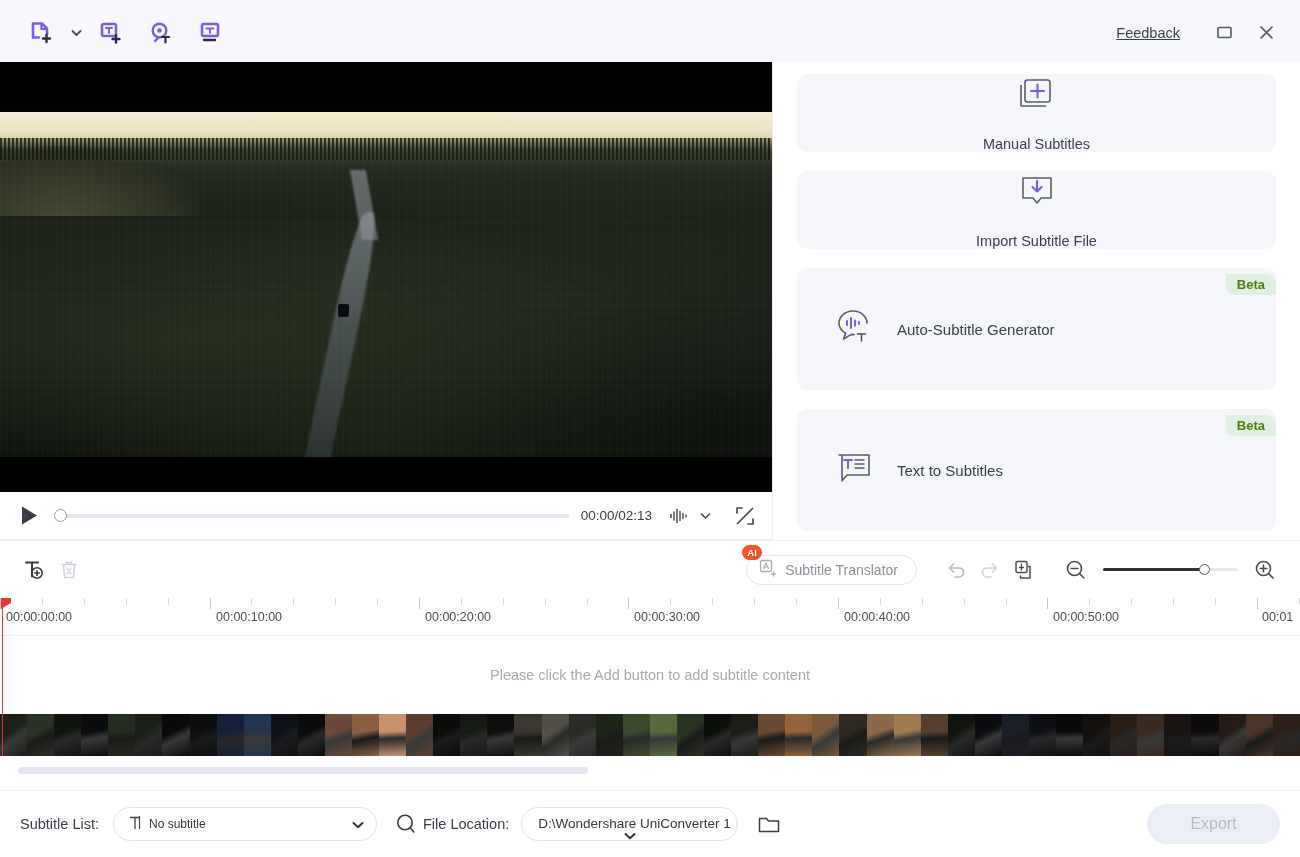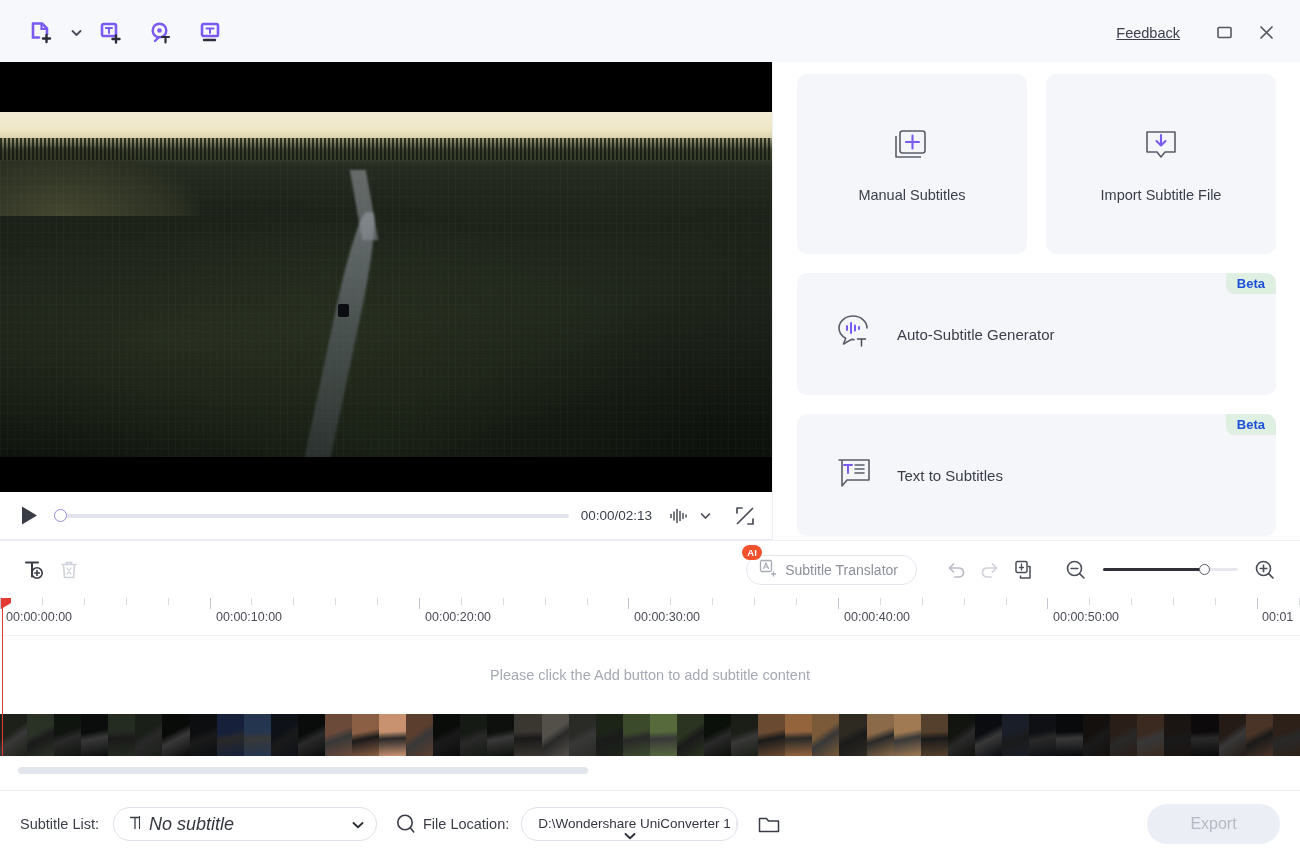--- a/index.html
+++ b/index.html
@@ -109,36 +109,36 @@
   }
   .time-text { font-size: 13.5px; color: #3d4049; white-space: nowrap; margin-right: 14px; }
   .ctl-icon { width: 26px; height: 26px; display:flex; align-items:center; justify-content:center; cursor:pointer; }
   .ctl-gap { width: 14px; }
 
   
   .right-panel {
     position: absolute; left: 772px; top: 62px; width: 528px; height: 478px;
     background: #fff; border-left: 1px solid #eef0f5; padding: 12px 24px 0 24px;
   }
-  .card-row { display: flex; gap: 19px; }
+  .card-row { display: flex; gap: 19px; flex-direction: column; }
   .big-card {
     flex: 1; height: 180px; background: #f4f6fa; border-radius: 10px;
     display: flex; flex-direction: column; align-items: center; justify-content: center;
     cursor: pointer; gap: 18px;
   }
   .big-card .lbl { font-size: 14.5px; color: #3b3e48; }
   .wide-card {
     position: relative; height: 122px; background: #f4f6fa; border-radius: 10px;
     margin-top: 19px; display: flex; align-items: center; padding-left: 36px;
     cursor: pointer; gap: 22px;
   }
   .wide-card .lbl { font-size: 15px; color: #3b3e48; }
   .beta {
-    position: absolute; right: 0; top: 0;
-    background: #dff0e2; color: #1d4ed8;
+    position: absolute; right: 0; top: 6px;
+    background: #dff0e2; color: #4d7c0f;
     font-size: 13px; font-weight: bold; padding: 3px 11px;
     border-radius: 0 10px 0 8px;
   }
 
   
   .tl-toolbar {
     position: absolute; left: 0; top: 540px; width: 1300px; height: 58px;
     background: #fff; display: flex; align-items: center; padding: 0 18px;
     border-top: 1px solid #eef0f5;
   }
@@ -208,21 +208,21 @@
     position: absolute; left: 0; top: 790px; width: 1300px; height: 67px;
     background: #fff; display: flex; align-items: center; padding: 0 20px;
     border-top: 1px solid #f0f1f5;
   }
   .b-label { font-size: 14.5px; color: #3b3e48; white-space: nowrap; }
   .select-box {
     display: flex; align-items: center; height: 34px;
     border: 1px solid #dfe2ea; border-radius: 17px; background: #fff;
     padding: 0 12px 0 14px; cursor: pointer; gap: 6px;
   }
-  .select-box .val { font-size: 18px; color: #33363f; white-space: nowrap; overflow: hidden; font-style: italic; }
+  .select-box .val { font-size: 12px; color: #33363f; white-space: nowrap; overflow: hidden; }
   .path-box {
     display: flex; align-items: center; height: 34px;
     border: 1px solid #dfe2ea; border-radius: 17px; background: #fff;
     cursor: pointer; overflow: hidden; flex-direction: column;
   }
   .path-val {
     font-size: 13.5px; color: #33363f; padding: 0 8px 0 16px;
     white-space: nowrap; overflow: hidden; max-width: 215px;
     border-right: 1px solid #e8eaf0; line-height: 32px;
   }

